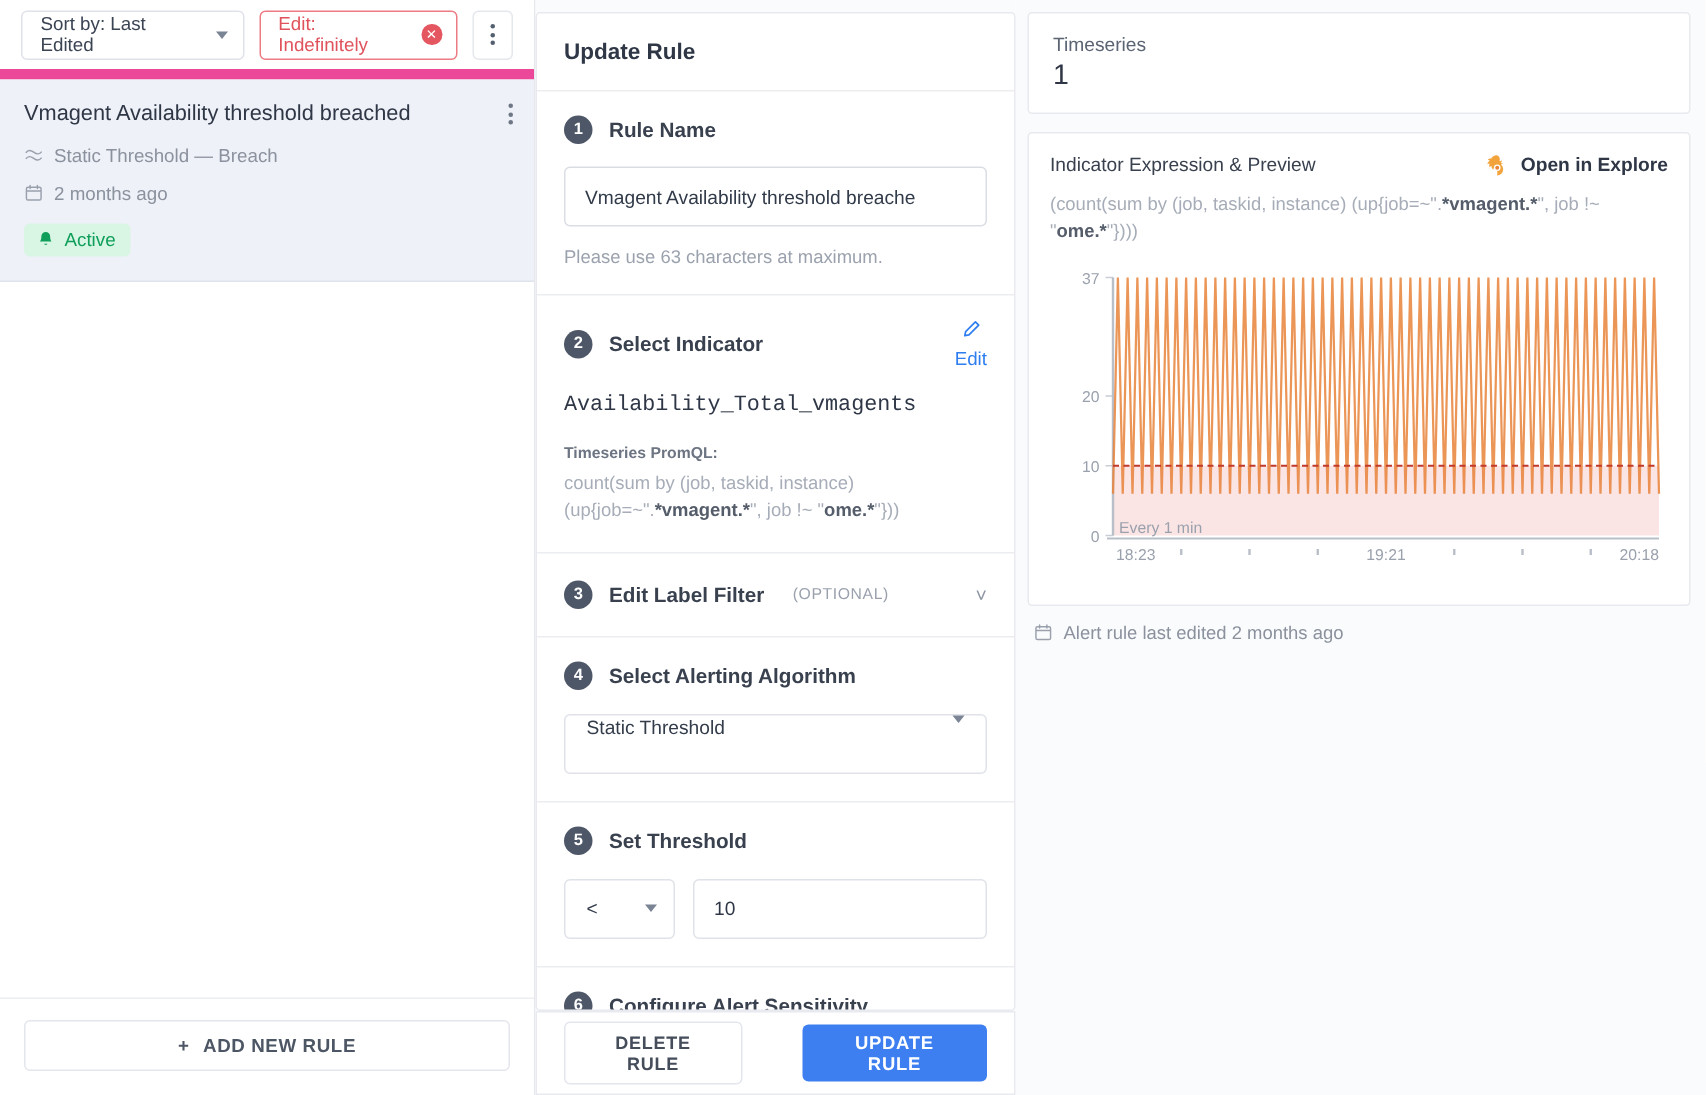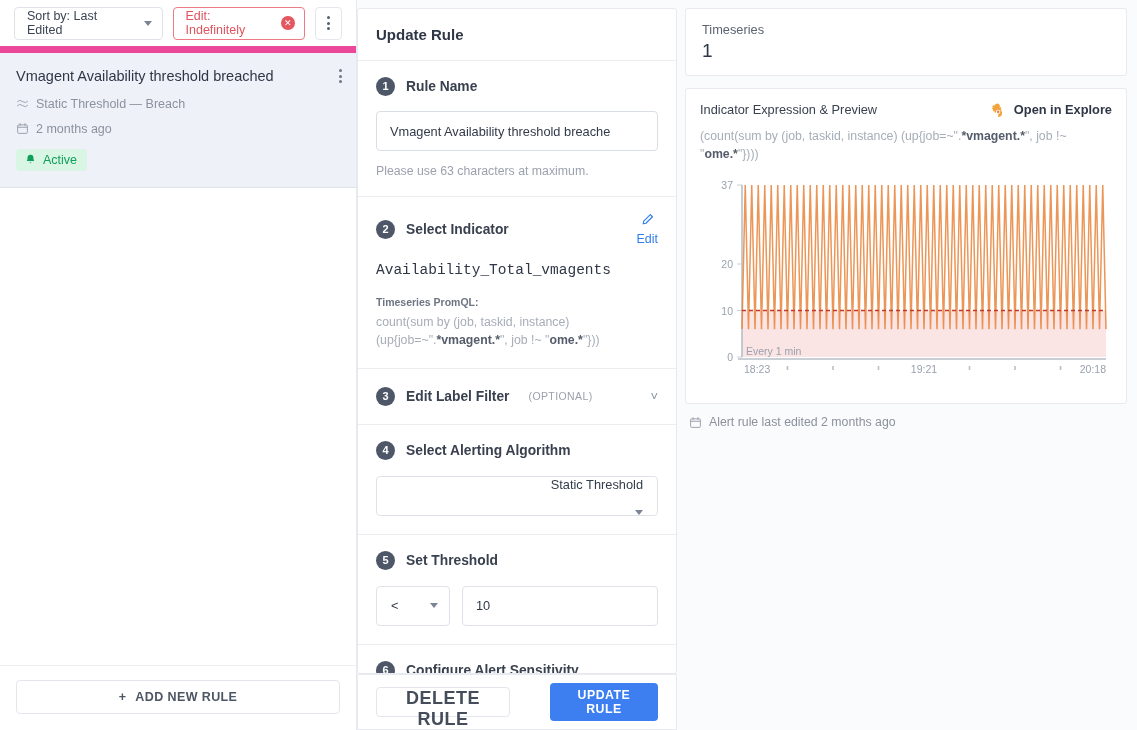--- a/index.html
+++ b/index.html
@@ -170,22 +170,22 @@
   }
   .promql-body {
     margin-top: 5px; font-size: 12.3px; color: #a7adb8; line-height: 1.5;
   }
   .promql-body b { color: #555d6b; font-weight: bold; }
 
   .select-box {
     margin-top: 16px;
     width: 100%; height: 40px;
     border: 1px solid #dfe2e8; border-radius: 4px; background: #fff;
-    display: flex; align-items: flex-end; justify-content: space-between;
-    padding: 0 14px; font-size: 12.8px; color: #333c4a; cursor: pointer; flex-direction: column;
+    display: flex; align-items: flex-start; justify-content: space-between;
+    padding: 0 14px; font-size: 12.8px; color: #333c4a; cursor: pointer;
   }
   .thresh-row { margin-top: 16px; display: flex; gap: 12px; }
   .op-select {
     width: 74px; height: 40px;
     border: 1px solid #dfe2e8; border-radius: 4px; background: #fff;
     display: flex; align-items: center; justify-content: space-between;
     padding: 0 11px 0 14px; font-size: 12.8px; color: #333c4a; cursor: pointer;
   }
   .val-input {
     flex: 1; height: 40px;
@@ -199,23 +199,23 @@
     height: 56px;
     background: #fff;
     border-top: 1px solid #e8eaef;
     border-left: 1px solid #e8eaef;
     border-right: 1px solid #e8eaef;
     border-bottom: 1px solid #e8eaef;
     display: flex; align-items: center; gap: 40px;
     padding: 0 18px;
   }
   .btn-del {
-    height: 30px; padding: 0 19px;
+    height: 42px; padding: 0 19px;
     border: 1px solid #e3e6ec; border-radius: 4px; background: #fff;
-    font-size: 18px; font-weight: bold; letter-spacing: .5px; color: #454d5b;
+    font-size: 12px; font-weight: bold; letter-spacing: .5px; color: #454d5b;
     cursor: pointer;
   }
   .btn-upd {
     height: 38px; padding: 0 21px;
     border: none; border-radius: 4px; background: #3d7ff0;
     font-size: 12.3px; font-weight: bold; letter-spacing: .5px; color: #fff;
     cursor: pointer;
   }
 
   
@@ -257,21 +257,21 @@
   .chart-wrap { position: relative; margin-top: 8px; height: 222px; }
   .legend {
     display: flex; align-items: center; gap: 8px;
     padding: 8px 2px 4px 4px;
     font-size: 12.3px; color: #6e7684;
   }
   .legend-dash { width: 11px; height: 2.5px; background: #e8833a; display: block; }
 
   .last-edit {
     margin-top: 11px; padding-left: 4px;
-    display: flex; align-items: center; gap: 7px;
+    display: flex; align-items: flex-start; gap: 7px;
     font-size: 12.3px; color: #8b929e;
   }
 </style>
 </head>
 <body>
 
 <div class="app">
 
   <div class="left-col">
 

